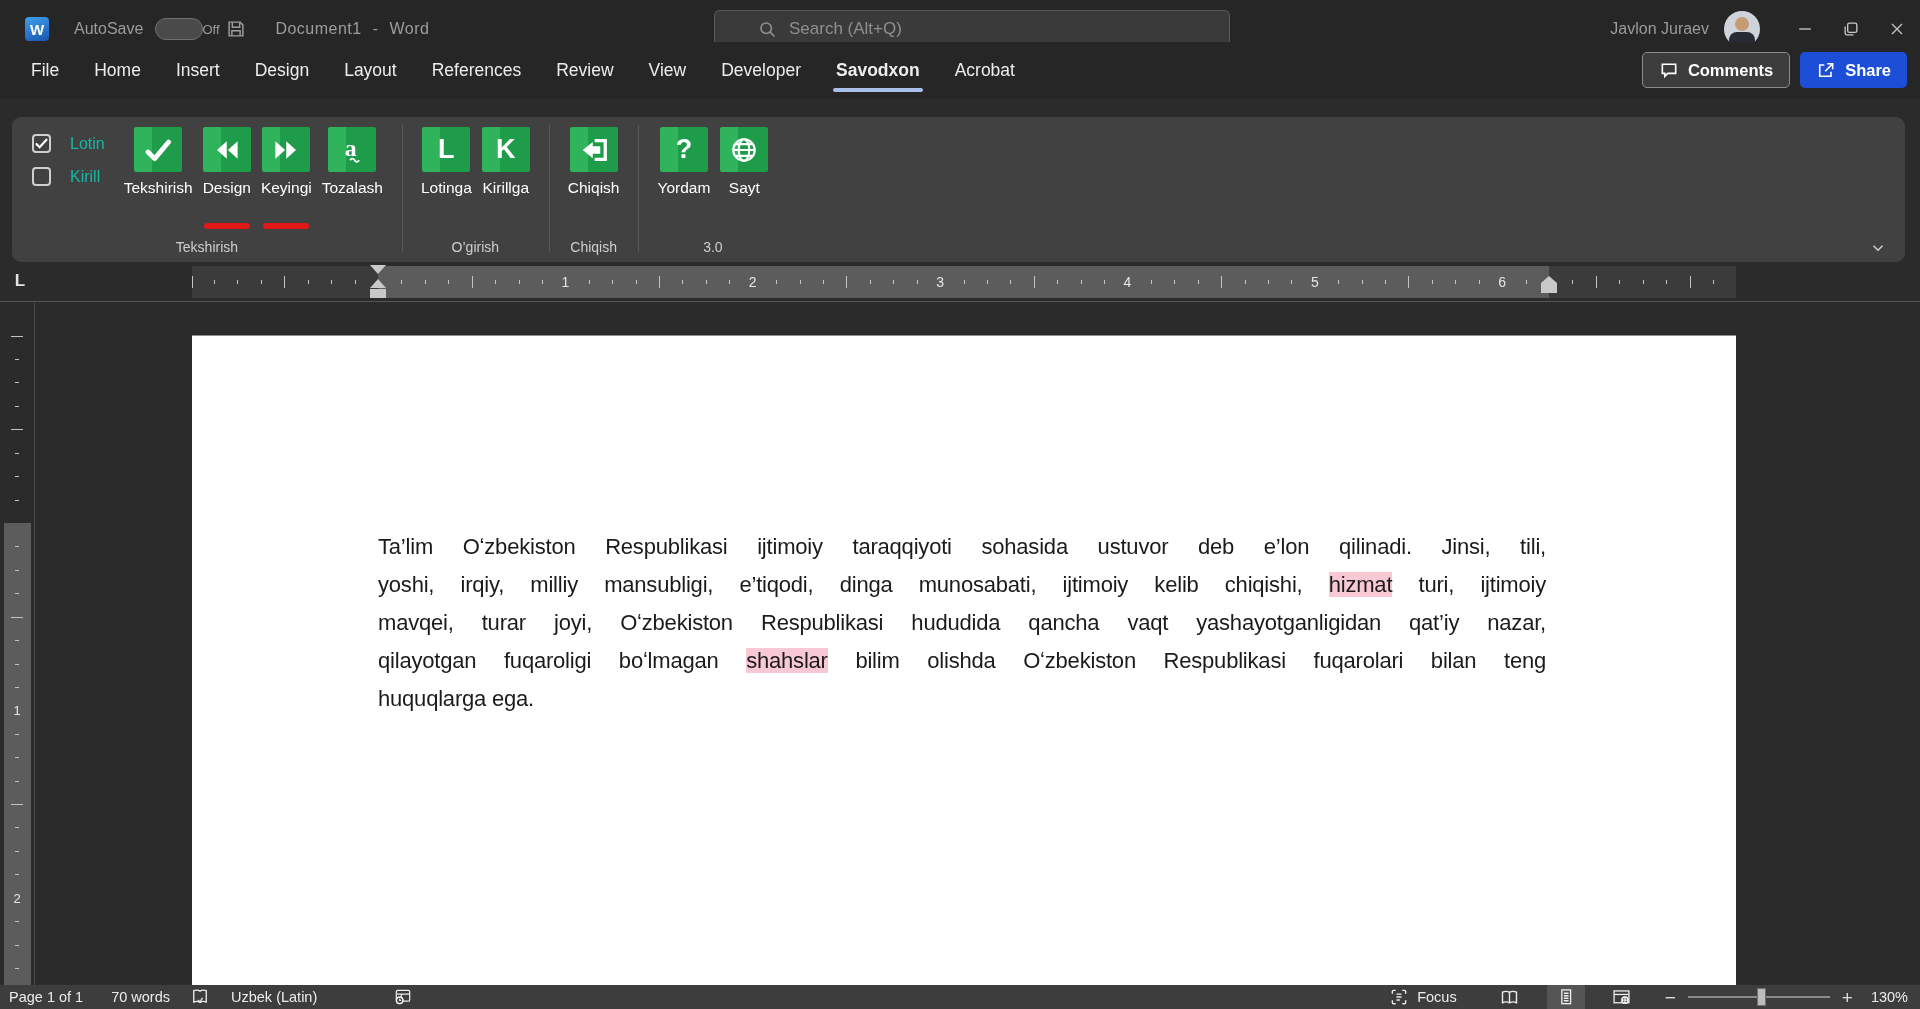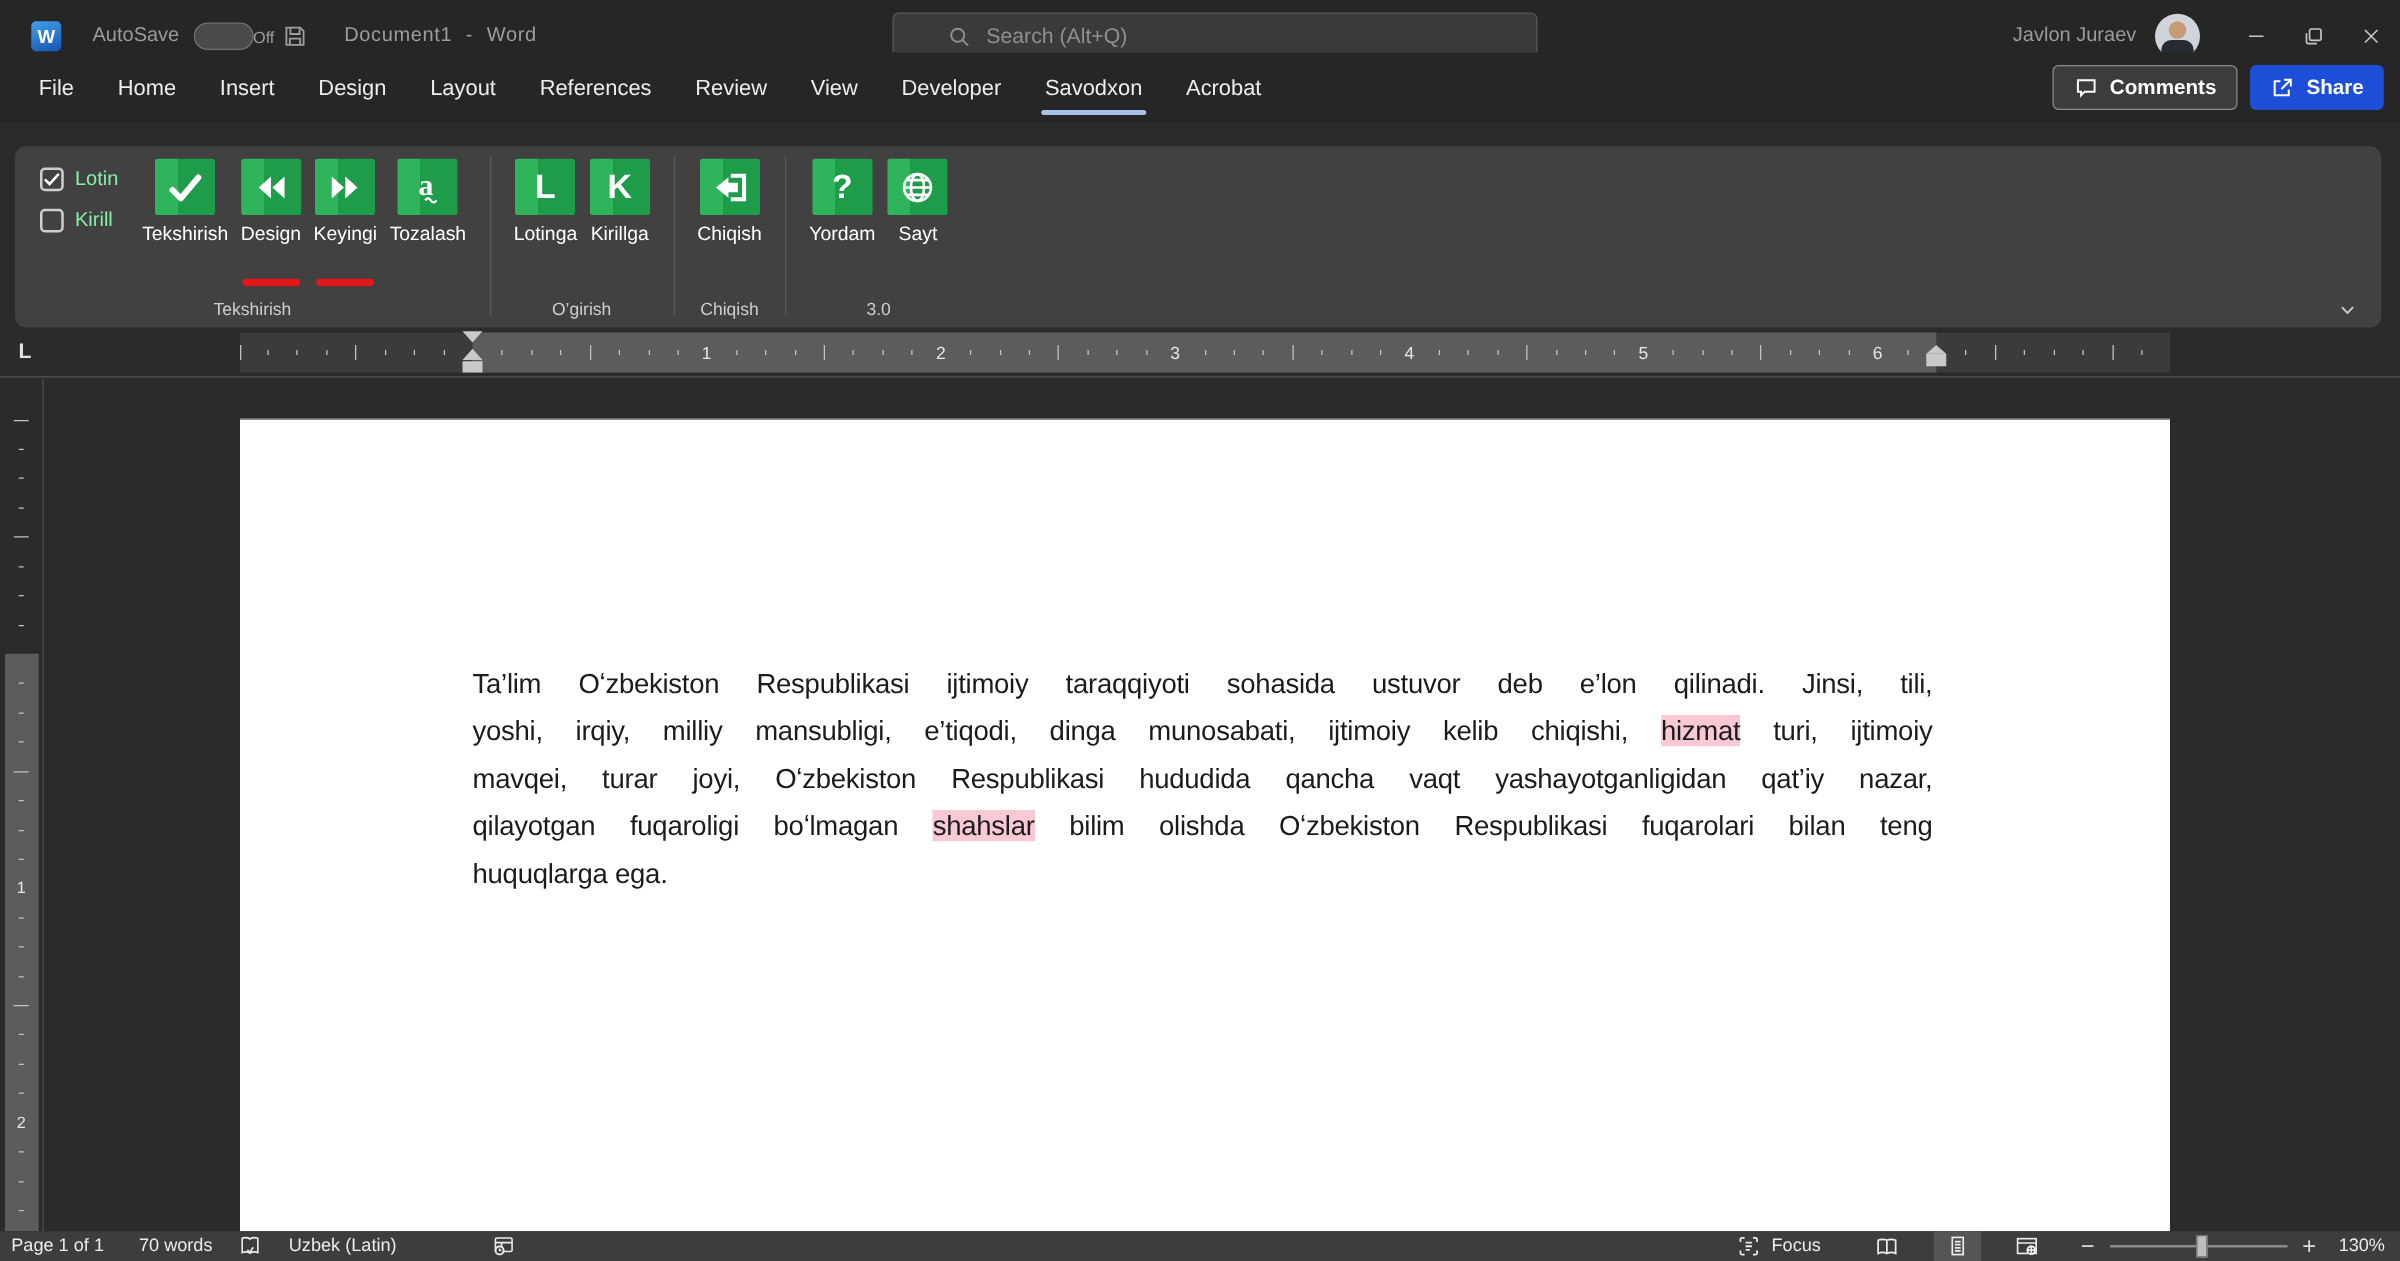--- a/index.html
+++ b/index.html
@@ -26,35 +26,35 @@
   .tb-right { position:absolute; right:0; top:0; height:58px; display:flex; align-items:center; }
   .user-name { color:#9b9b9b; font-size:16px; margin-right:15px; }
   .avatar { width:36px; height:36px; border-radius:50%; background:#cfd4da; position:relative; overflow:hidden; margin-right:22px; }
   .av-head { position:absolute; left:11px; top:6px; width:14px; height:14px; border-radius:50%; background:#c79b76; }
   .av-body { position:absolute; left:5px; top:21px; width:26px; height:16px; border-radius:8px 8px 0 0; background:#272b34; }
   .win-btn { width:46px; height:58px; display:flex; align-items:center; justify-content:center; cursor:pointer; }
   
   .menubar { position:absolute; left:0; top:42px; width:1920px; height:56px; background:#262626; display:flex; align-items:center; }
   .tabs { display:flex; margin-left:30px; gap:33px; font-size:17.5px; color:#ededed; }
   .tab { position:relative; padding:3px 1px; cursor:pointer; white-space:nowrap; }
-  .tab.active { font-weight:normal;text-align:center; }
+  .tab.active { font-weight:bold;text-align:center; }
   .tab.active::after { content:""; position:absolute; left:-2px; right:-2px; bottom:-8px; height:4px; border-radius:2px; background:#a9c0e8; }
   .menu-right { margin-left:auto; display:flex; gap:10px; margin-right:13px; }
   .comments-btn, .share-btn { height:36px; padding:0 16px; border-radius:5px; display:flex; align-items:center; gap:9px;
     color:#fff; font-weight:bold; font-size:16.5px; cursor:pointer; }
   .comments-btn { background:#3c3c3c; border:1px solid #8c8c8c; }
   .share-btn { background:#1d4ed8; border:none; }
   
   .ribbon-panel { position:absolute; left:12px; top:117px; width:1893px; height:145px; background:#414141; border-radius:9px; }
   .ribbon-content { display:flex; height:100%; }
   .rgroup { position:relative; display:flex; align-items:flex-start; padding:10px 14px 0 14px; }
   .rgroup:not(:first-child)::before { content:""; position:absolute; left:0; top:8px; bottom:10px; width:1px; background:#5a5a5a; }
   .rgroup-label { position:absolute; left:0; right:0; bottom:7px; text-align:center; font-size:14px; color:#cfcfcf; }
   .chkcol { display:flex; flex-direction:column; gap:14px; margin:7px 14px 0 6px; }
-  .chk { display:flex; align-items:center; gap:9px; font-size:16px; color:#86efac; cursor:pointer; }
+  .chk { display:flex; align-items:center; gap:19px; font-size:16px; color:#14b8a6; cursor:pointer; }
   .chk .box { width:19px; height:19px; border:2px solid #cfcfcf; border-radius:4px; display:flex; align-items:center; justify-content:center; flex:none; }
   .rbtn { display:flex; flex-direction:column; align-items:center; position:relative; padding:0 5px; cursor:pointer; }
   .rbtn .iconbox { width:48px; height:45px; border-radius:2px; display:flex; align-items:center; justify-content:center;
     background:linear-gradient(90deg, var(--grn-l) 0%, var(--grn-l) 38%, var(--grn) 38%); }
   .rbtn .blabel { margin-top:7px; font-size:15.5px; color:#fff; white-space:nowrap; }
   .rbtn .redbar { position:absolute; top:96px; left:50%; transform:translateX(-50%); width:46px; height:6px; border-radius:3px; background:var(--red); }
   .glyph { color:#fff; font-weight:bold; font-size:27px; line-height:1; font-family:"Liberation Sans",sans-serif; }
   .ribbon-collapse { position:absolute; right:16px; bottom:5px; cursor:pointer; display:flex; }
   
   .ruler-zone { position:absolute; left:0; top:262px; width:1920px; height:40px; border-bottom:1px solid #565656; }

